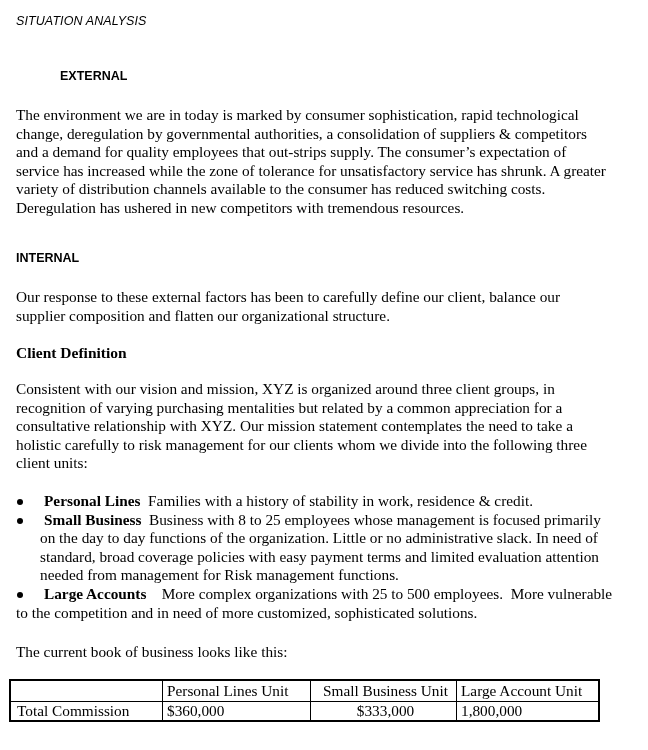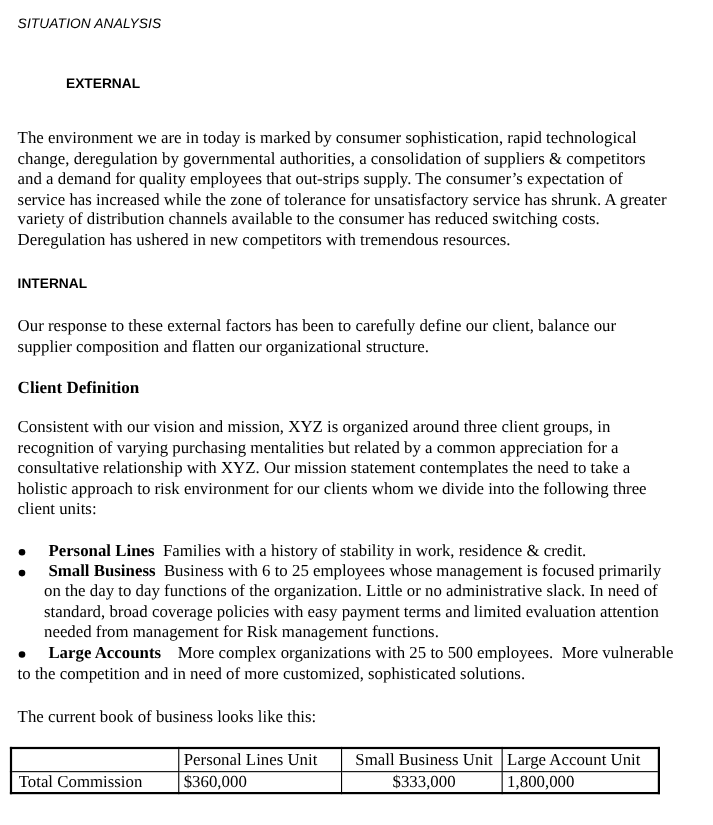--- a/index.html
+++ b/index.html
@@ -55,21 +55,21 @@
 </style>
 </head>
 <body>
 
 <div class="page">
 
   <div class="title">SITUATION ANALYSIS</div>
 
   <div class="h-sans" style="top:69px;margin-left:44px;">EXTERNAL</div>
 
-  <div class="para" style="top:117px;">
+  <div class="para" style="top:106px;">
     <span class="ln">The environment we are in today is marked by consumer sophistication, rapid technological</span>
     <span class="ln">change,  deregulation by governmental authorities, a consolidation of suppliers &amp; competitors</span>
     <span class="ln">and a demand for quality employees that out-strips supply.  The consumer’s expectation of</span>
     <span class="ln">service has increased while the zone of tolerance for unsatisfactory service has shrunk.  A greater</span>
     <span class="ln">variety  of distribution channels available to the consumer has reduced switching costs.</span>
     <span class="ln">Deregulation has ushered in new competitors with tremendous resources.</span>
   </div>
 
   <div class="h-sans" style="top:251px;">INTERNAL</div>
 
@@ -77,32 +77,32 @@
     <span class="ln">Our response to these external factors has been to carefully define our client, balance our</span>
     <span class="ln">supplier composition and flatten our organizational structure.</span>
   </div>
 
   <div class="h-serif" style="top:344px;">Client Definition</div>
 
   <div class="para" style="top:380px;">
     <span class="ln">Consistent with our vision and mission, XYZ is organized around three client groups, in</span>
     <span class="ln">recognition of varying purchasing mentalities but related by a common appreciation for a</span>
     <span class="ln">consultative relationship with XYZ.  Our mission statement contemplates the need to take a</span>
-    <span class="ln">holistic approach to risk environment for our clients whom we divide into the following three</span>
+    <span class="ln">holistic carefully to risk management for our clients whom we divide into the following three</span>
     <span class="ln">client units:</span>
   </div>
 
   <div class="bullets">
     <div class="bullet-item">
       <span class="dot"></span>
       <span class="ln first"><b>Personal Lines</b><span style="white-space:pre;">  Families with a history of stability in work, residence &amp; credit.</span></span>
     </div>
     <div class="bullet-item">
       <span class="dot"></span>
-      <span class="ln first"><b>Small Business</b><span style="white-space:pre;">  Business with 6 to 25 employees whose management is focused primarily</span></span>
+      <span class="ln first"><b>Small Business</b><span style="white-space:pre;">  Business with 8 to 25 employees whose management is focused primarily</span></span>
       <span class="ln cont">on the day to day functions of the organization.  Little or no administrative slack.  In need of</span>
       <span class="ln cont">standard, broad coverage policies with easy payment terms and limited evaluation attention</span>
       <span class="ln cont">needed from management for Risk management functions.</span>
     </div>
     <div class="bullet-item">
       <span class="dot"></span>
       <span class="ln first"><b>Large Accounts</b><span style="white-space:pre;">    More complex organizations with 25 to 500 employees.  More vulnerable</span></span>
       <span class="ln cont-out">to the competition and in need of more customized, sophisticated  solutions.</span>
     </div>
   </div>

